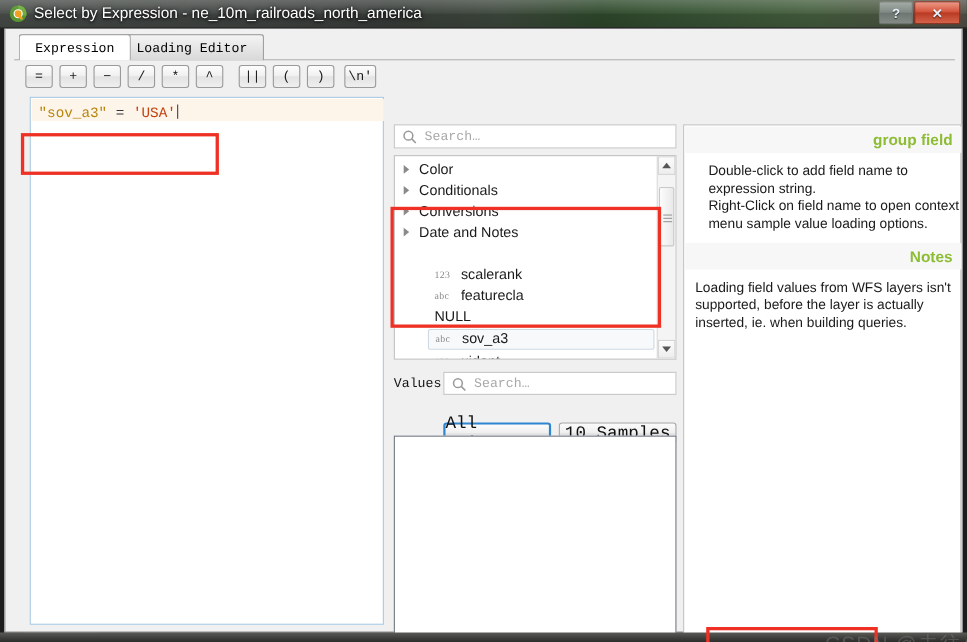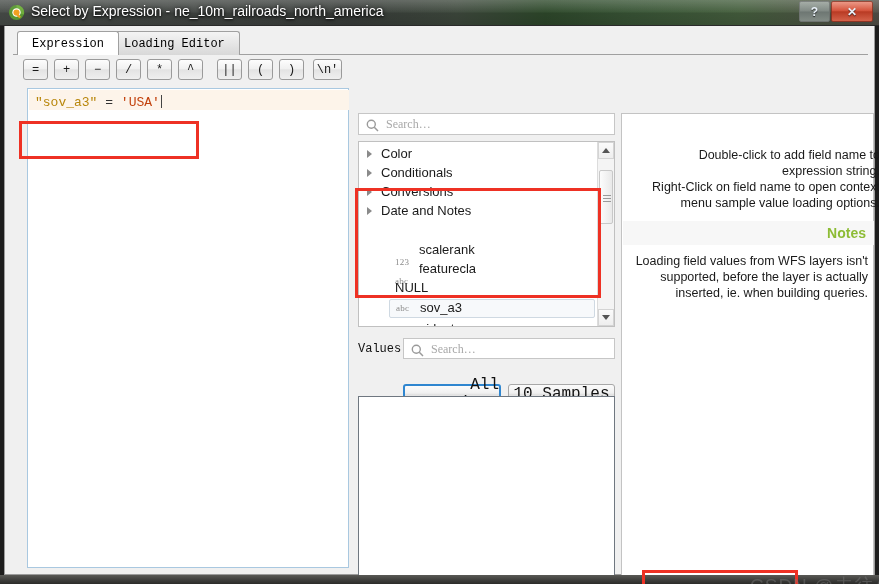--- a/index.html
+++ b/index.html
@@ -65,21 +65,20 @@
     border-color: #8d3423;
   }
 
   
   #dialog {
     position: absolute; left: 4px; top: 26px;
     width: 871px; height: 549px;
     background: #f0f0f0;
     border: 1px solid #9c9c9c;
     border-top: none;
-    text-align: right;
   }
 
   
   #tabstrip {
     position: absolute; left: 8px; top: 5px;
     width: 855px; height: 24px;
   }
   .tab {
     position: absolute; top: 0;
     height: 24px;
@@ -172,21 +171,21 @@
   
   #tree-search {
     position: absolute; left: 345px; top: 58px;
     width: 257px; height: 22px;
     background: #fff;
     border: 1px solid #c6c6c6;
   }
   .search-icon-svg { position: absolute; left: 7px; top: 4px; }
   .search-ph {
     position: absolute; left: 27px; top: 3px;
-    font-family: Liberation Serif, serif;
+    font-family: Liberation Mono, monospace;
     font-size: 12px; color: #a8a8a8;
   }
 
   #tree-box {
     position: absolute; left: 345px; top: 86px;
     width: 257px; height: 186px;
     background: #ffffff;
     border: 1px solid #c0c0c0;
     overflow: hidden;
   }
@@ -216,21 +215,21 @@
   .tree-label { position: absolute; left: 22px; top: 1px; }
   .tree-item.selected {
     background: #dbe9f7;
     border: 1px solid #b5cfe8;
     width: 237px;
     border-radius: 1px;
   }
   .tree-item.selected .tree-label { top: 0px; }
   .leaf { padding-left: 0; }
   .leaf .typeicon {
-    position: absolute; left: 36px; top: 16px;
+    position: absolute; left: 36px; top: 4px;
     font-size: 9px; color: #8a8a8a;
     font-family: "Liberation Serif", serif;
     letter-spacing: 0.3px;
   }
   .leaf .leaf-label { position: absolute; left: 60px; top: 1px; font-size: 13px; }
   .leaf.nullitem .leaf-label { left: 36px; }
   .leaf.highlighted {
     left: 30px; width: 206px;
     background: #f7f9fb;
     border: 1px solid #cfd9e2;
@@ -517,20 +516,21 @@
             <line x1="8.3" y1="8.3" x2="12" y2="12" stroke="#9a9a9a" stroke-width="1.5"></line>
           </svg>
         </span>
         <span class="search-ph">Search…</span>
       </div>
       <div class="vbtn" id="btn-all-unique">All Unique</div>
       <div class="vbtn" id="btn-10-samples">10 Samples</div>
       <div id="values-list"></div>
 
       <div id="help-panel">
+        <div class="help-head" id="help-head-1">group field</div>
         <div class="help-body" id="help-body-1" style="white-space: pre-line;">Double-click to add field name to expression string.
 Right-Click on field name to open context menu sample value loading options.</div>
         <div class="help-head" id="help-head-2">Notes</div>
         <div class="help-body" id="help-body-2">Loading field values from WFS layers isn't supported, before the layer is actually inserted, ie. when building queries.</div>
       </div>
 
     </div>
 
     <div id="btn-help">Help</div>
 

